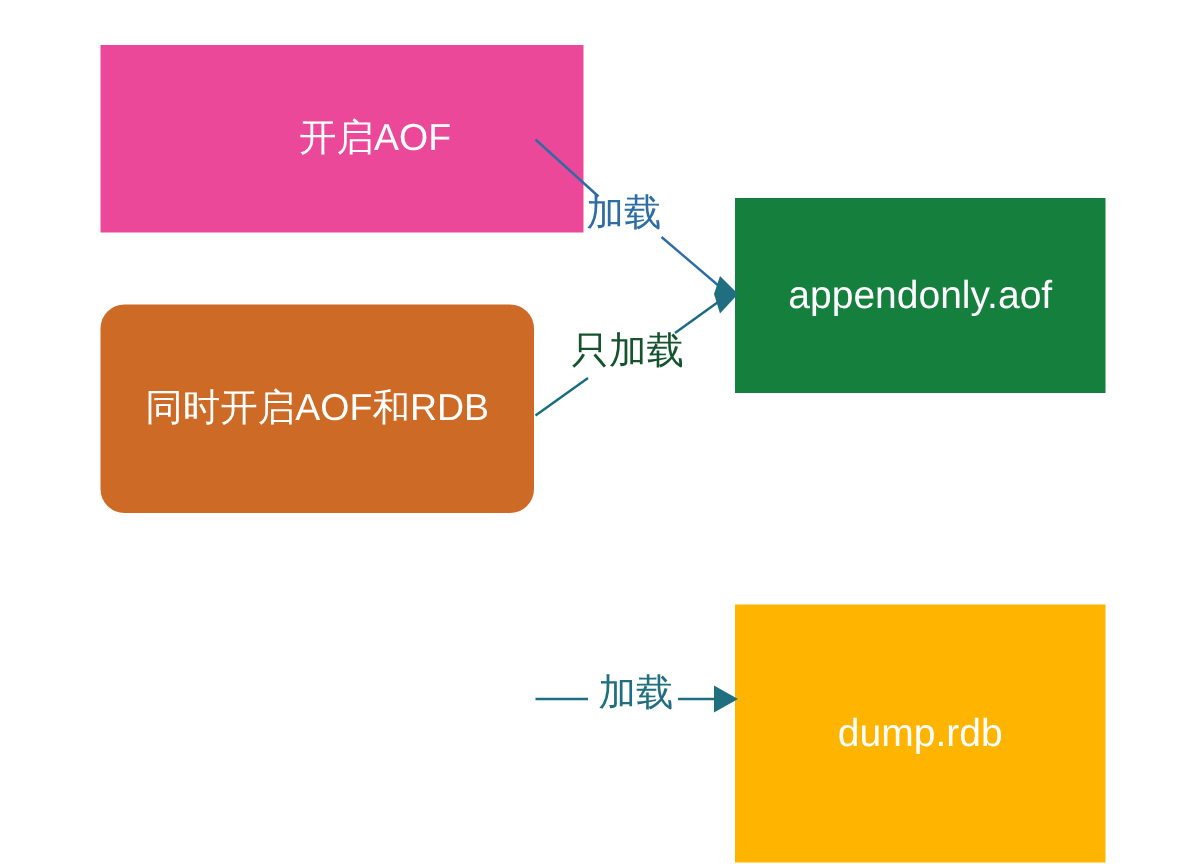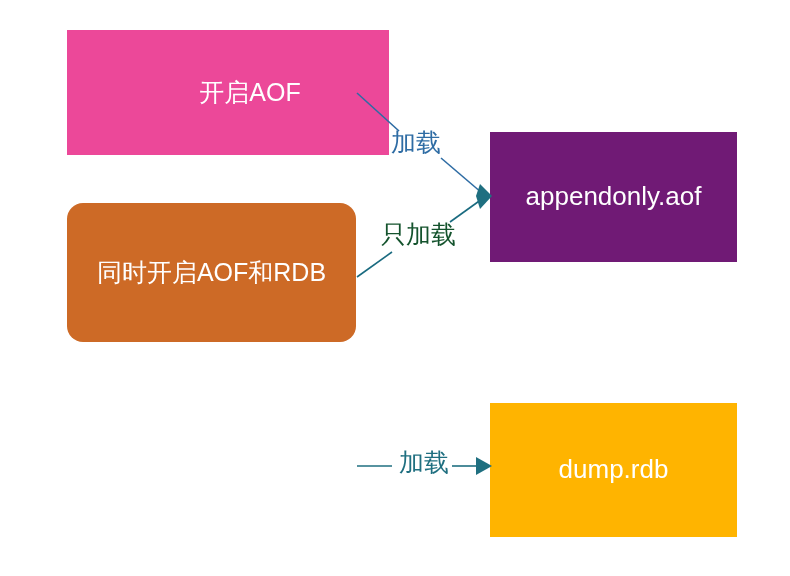--- a/index.html
+++ b/index.html
@@ -49,26 +49,26 @@
   }
   #node-open-rdb {
     left: 67px;  top: 402px;
     width: 289px; height: 135px;
     background: #3498db;
     font-size: 25px;
   }
   #node-appendonly {
     left: 490px; top: 132px;
     width: 247px; height: 130px;
-    background: #701a75;
+    background: #15803d;
     font-size: 26px;
   }
   #node-dumprdb {
     left: 490px; top: 403px;
-    width: 247px; height: 134px;
+    width: 247px; height: 172px;
     background: #ffb400;
     font-size: 26px;
   }
 
   
   #edges {
     position: absolute;
     left: 0; top: 0;
     width: 790px; height: 576px;
     pointer-events: none;

